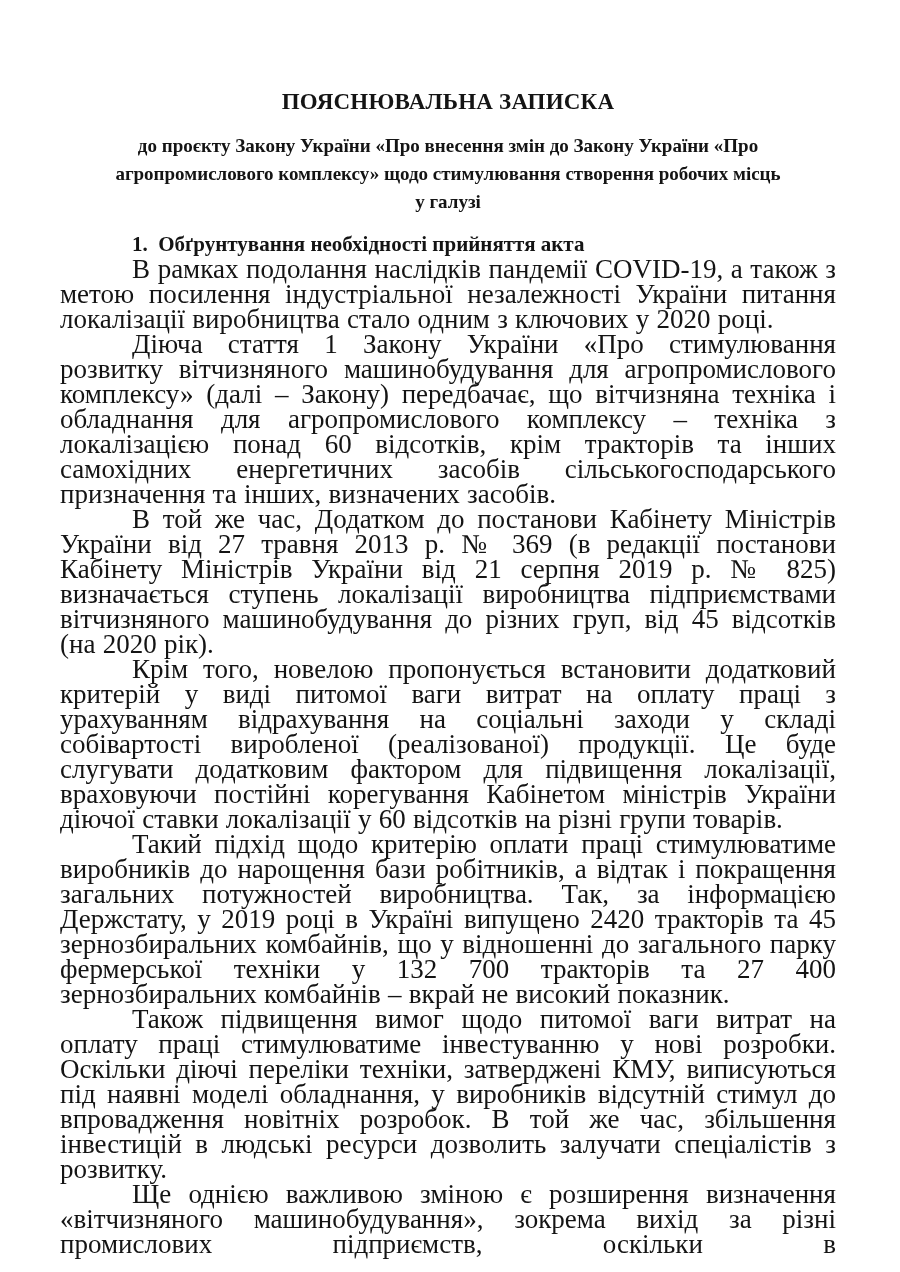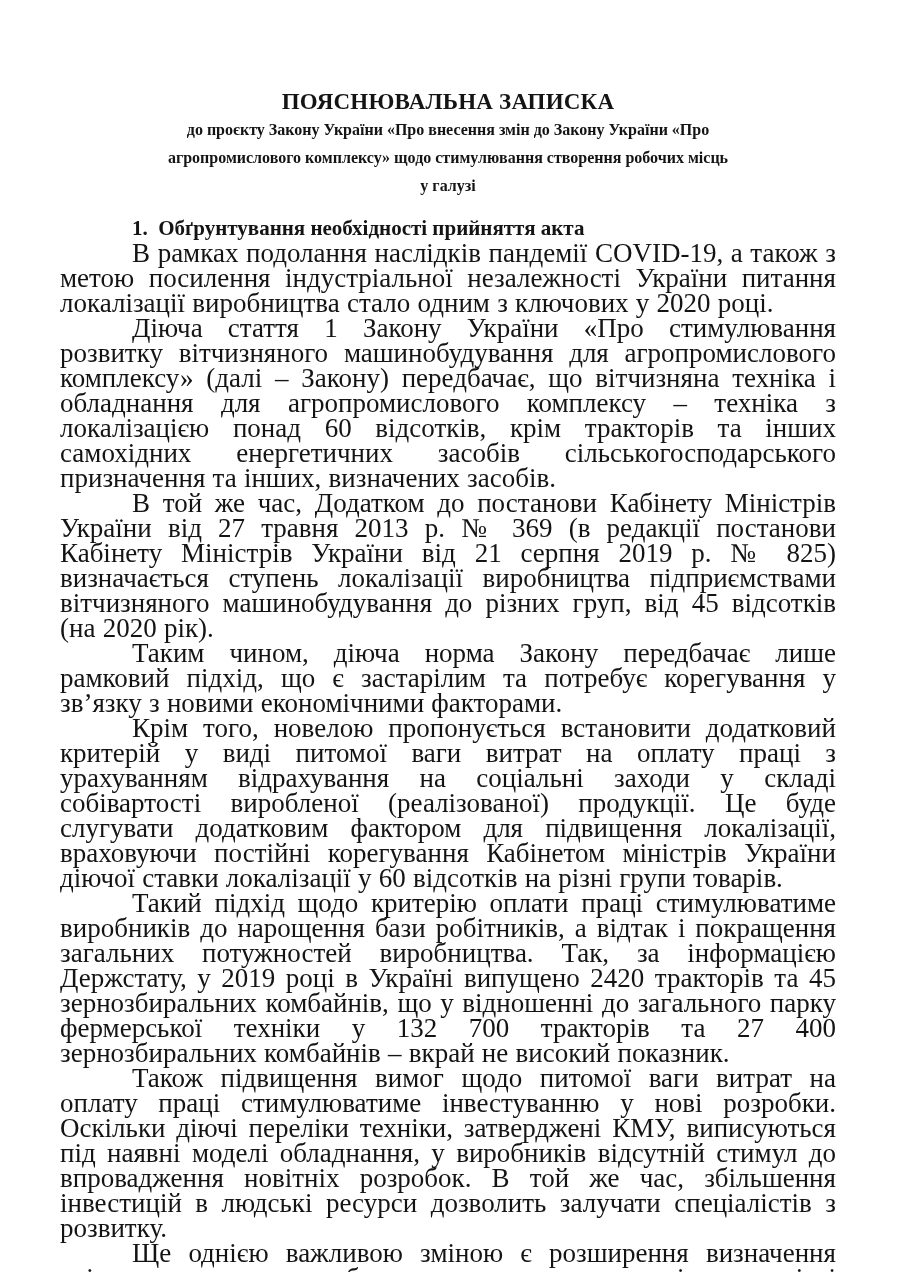--- a/index.html
+++ b/index.html
@@ -20,22 +20,22 @@
   }
   .doc-title {
     margin: 0;
     font-size: 23px;
     line-height: 28px;
     font-weight: bold;
     text-align: center;
     letter-spacing: 0.2px;
   }
   .doc-subtitle {
-    margin: 0;
-    font-size: 16px;
+    margin: 16px;
+    font-size: 19px;
     line-height: 28px;
     font-weight: bold;
     text-align: center;
   }
   .subtitle-line {
     white-space: nowrap;
   }
   .section-heading {
     margin: 16px 0 0 0;
     font-size: 21px;
@@ -67,19 +67,18 @@
     <div class="subtitle-line">до проєкту Закону України «Про внесення змін до Закону України «Про</div>
     <div class="subtitle-line">агропромислового комплексу» щодо стимулювання створення робочих місць</div>
     <div class="subtitle-line">у галузі</div>
   </div>
 
   <h2 class="section-heading">1.  Обґрунтування необхідності прийняття акта</h2>
 
   <p class="body-paragraph">В рамках подолання наслідків пандемії COVID-19, а також з метою посилення індустріальної незалежності України питання локалізації виробництва стало одним з ключових у 2020 році.</p>
   <p class="body-paragraph">Діюча стаття 1 Закону України «Про стимулювання розвитку вітчизняного машинобудування для агропромислового комплексу» (далі – Закону) передбачає, що вітчизняна техніка і обладнання для агропромислового комплексу – техніка з локалізацією понад 60 відсотків, крім тракторів та інших самохідних енергетичних засобів сільськогосподарського призначення та інших, визначених засобів.</p>
   <p class="body-paragraph">В той же час, Додатком до постанови Кабінету Міністрів України від 27 травня 2013 р. № 369 (в редакції постанови Кабінету Міністрів України від 21 серпня 2019 р. № 825) визначається ступень локалізації виробництва підприємствами вітчизняного машинобудування до різних груп, від 45 відсотків (на 2020 рік).</p>
-  <p class="body-paragraph">Таким чином, діюча норма Закону передбачає лише рамковий підхід, що є застарілим та потребує корегування у зв’язку з новими економічними факторами.</p>
   <p class="body-paragraph">Крім того, новелою пропонується встановити додатковий критерій у виді питомої ваги витрат на оплату праці з урахуванням відрахування на соціальні заходи у складі собівартості виробленої (реалізованої) продукції. Це буде слугувати додатковим фактором для підвищення локалізації, враховуючи постійні корегування Кабінетом міністрів України діючої ставки локалізації у 60 відсотків на різні групи товарів.</p>
   <p class="body-paragraph">Такий підхід щодо критерію оплати праці стимулюватиме виробників до нарощення бази робітників, а відтак і покращення загальних потужностей виробництва. Так, за інформацією Держстату, у 2019 році в Україні випущено 2420 тракторів та 45 зернозбиральних комбайнів, що у відношенні до загального парку фермерської техніки у 132 700 тракторів та 27 400 зернозбиральних комбайнів – вкрай не високий показник.</p>
   <p class="body-paragraph">Також підвищення вимог щодо питомої ваги витрат на оплату праці стимулюватиме інвестуванню у нові розробки. Оскільки діючі переліки техніки, затверджені КМУ, виписуються під наявні моделі обладнання, у виробників відсутній стимул до впровадження новітніх розробок. В той же час, збільшення інвестицій в людські ресурси дозволить залучати спеціалістів з розвитку.</p>
   <p class="body-paragraph continues">Ще однією важливою зміною є розширення визначення «вітчизняного машинобудування», зокрема вихід за різні промислових підприємств, оскільки в</p>
 
 </div>
 
 </body></html>

